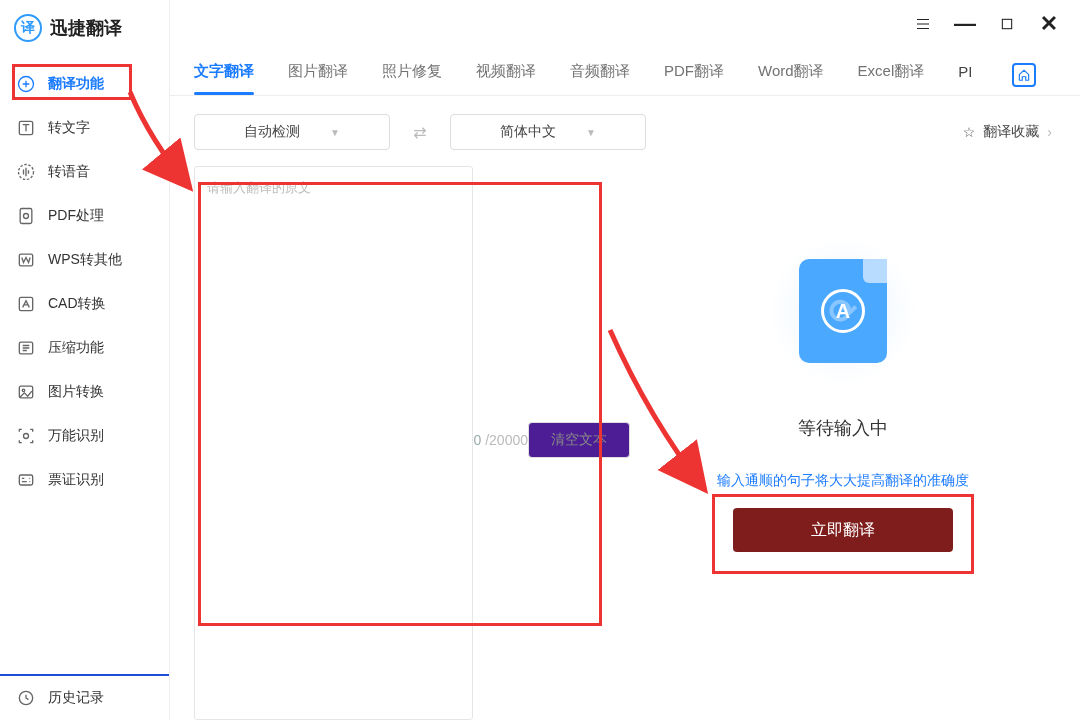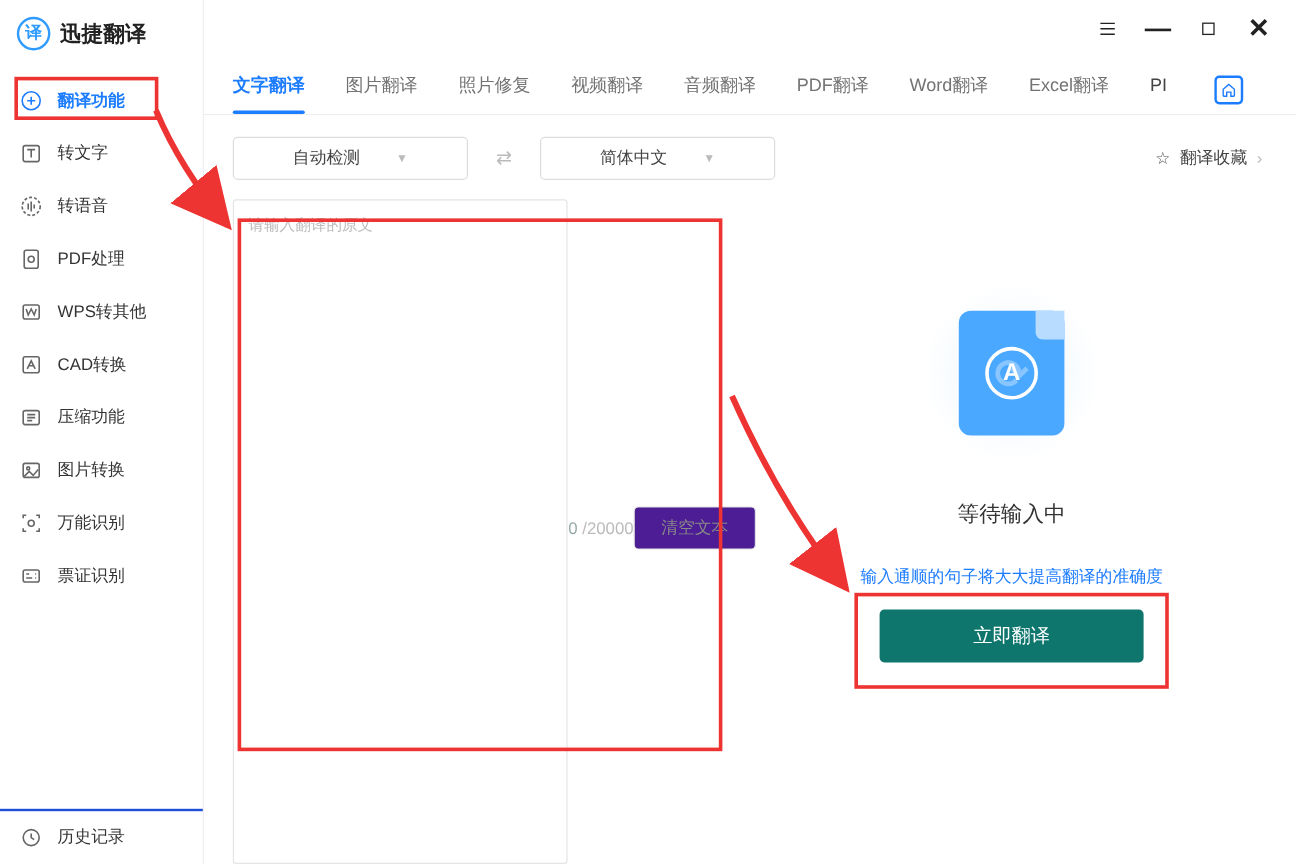--- a/index.html
+++ b/index.html
@@ -48,21 +48,21 @@
   .counter .z { color: #9aa; }
   .clear-btn { border: 1px solid #e0e0e0; background: #4c1d95; color: #888; font-size: 14px; padding: 8px 22px; border-radius: 4px; cursor: pointer; }
   .right-pane { flex: 1; display: flex; flex-direction: column; align-items: center; padding-top: 70px; }
   .doc-ico { width: 88px; height: 104px; background: #4aa8ff; border-radius: 10px; position: relative; display:flex; align-items:center; justify-content:center;}
   .doc-ico::before { content:""; position:absolute; top:0; right:0; width:24px; height:24px; background:#b8dcff; border-bottom-left-radius:6px; }
   .doc-ico .inner { width: 44px; height: 44px; border: 3px solid #fff; border-radius: 50%; display:flex; align-items:center; justify-content:center; color:#fff; font-size:20px; font-weight:bold; position: relative;}
   .doc-ico .inner::after { content:"⟳"; position:absolute; font-size:34px; color:#fff; opacity:0.35; }
   .halo { width: 150px; height: 150px; border-radius: 50%; background: radial-gradient(circle,#eaf4ff 0%, #fff 70%); display:flex; align-items:center; justify-content:center; margin-bottom: 30px;}
   .wait-txt { font-size: 18px; color: #333; margin-bottom: 32px; }
   .hint-txt { font-size: 14px; color: #1c7cff; margin-bottom: 18px; }
-  .go-btn { width: 220px; height: 44px; border: none; border-radius: 4px; background: #0f766e; color: #fff; font-size: 16px; cursor: not-allowed; font-family: Liberation Serif, serif; }
+  .go-btn { width: 220px; height: 44px; border: none; border-radius: 4px; background: #7f1d1d; color: #fff; font-size: 16px; cursor: not-allowed; font-family: Liberation Serif, serif; }
   
   svg.arrows { position: absolute; top: 0; left: 0; width: 1080px; height: 720px; pointer-events: none; }
   
   .ic svg, .tb-ic svg { stroke: currentColor; fill: none; stroke-width: 1.6; }
 </style>
 </head>
 <body>
 
 <div class="app">
 

